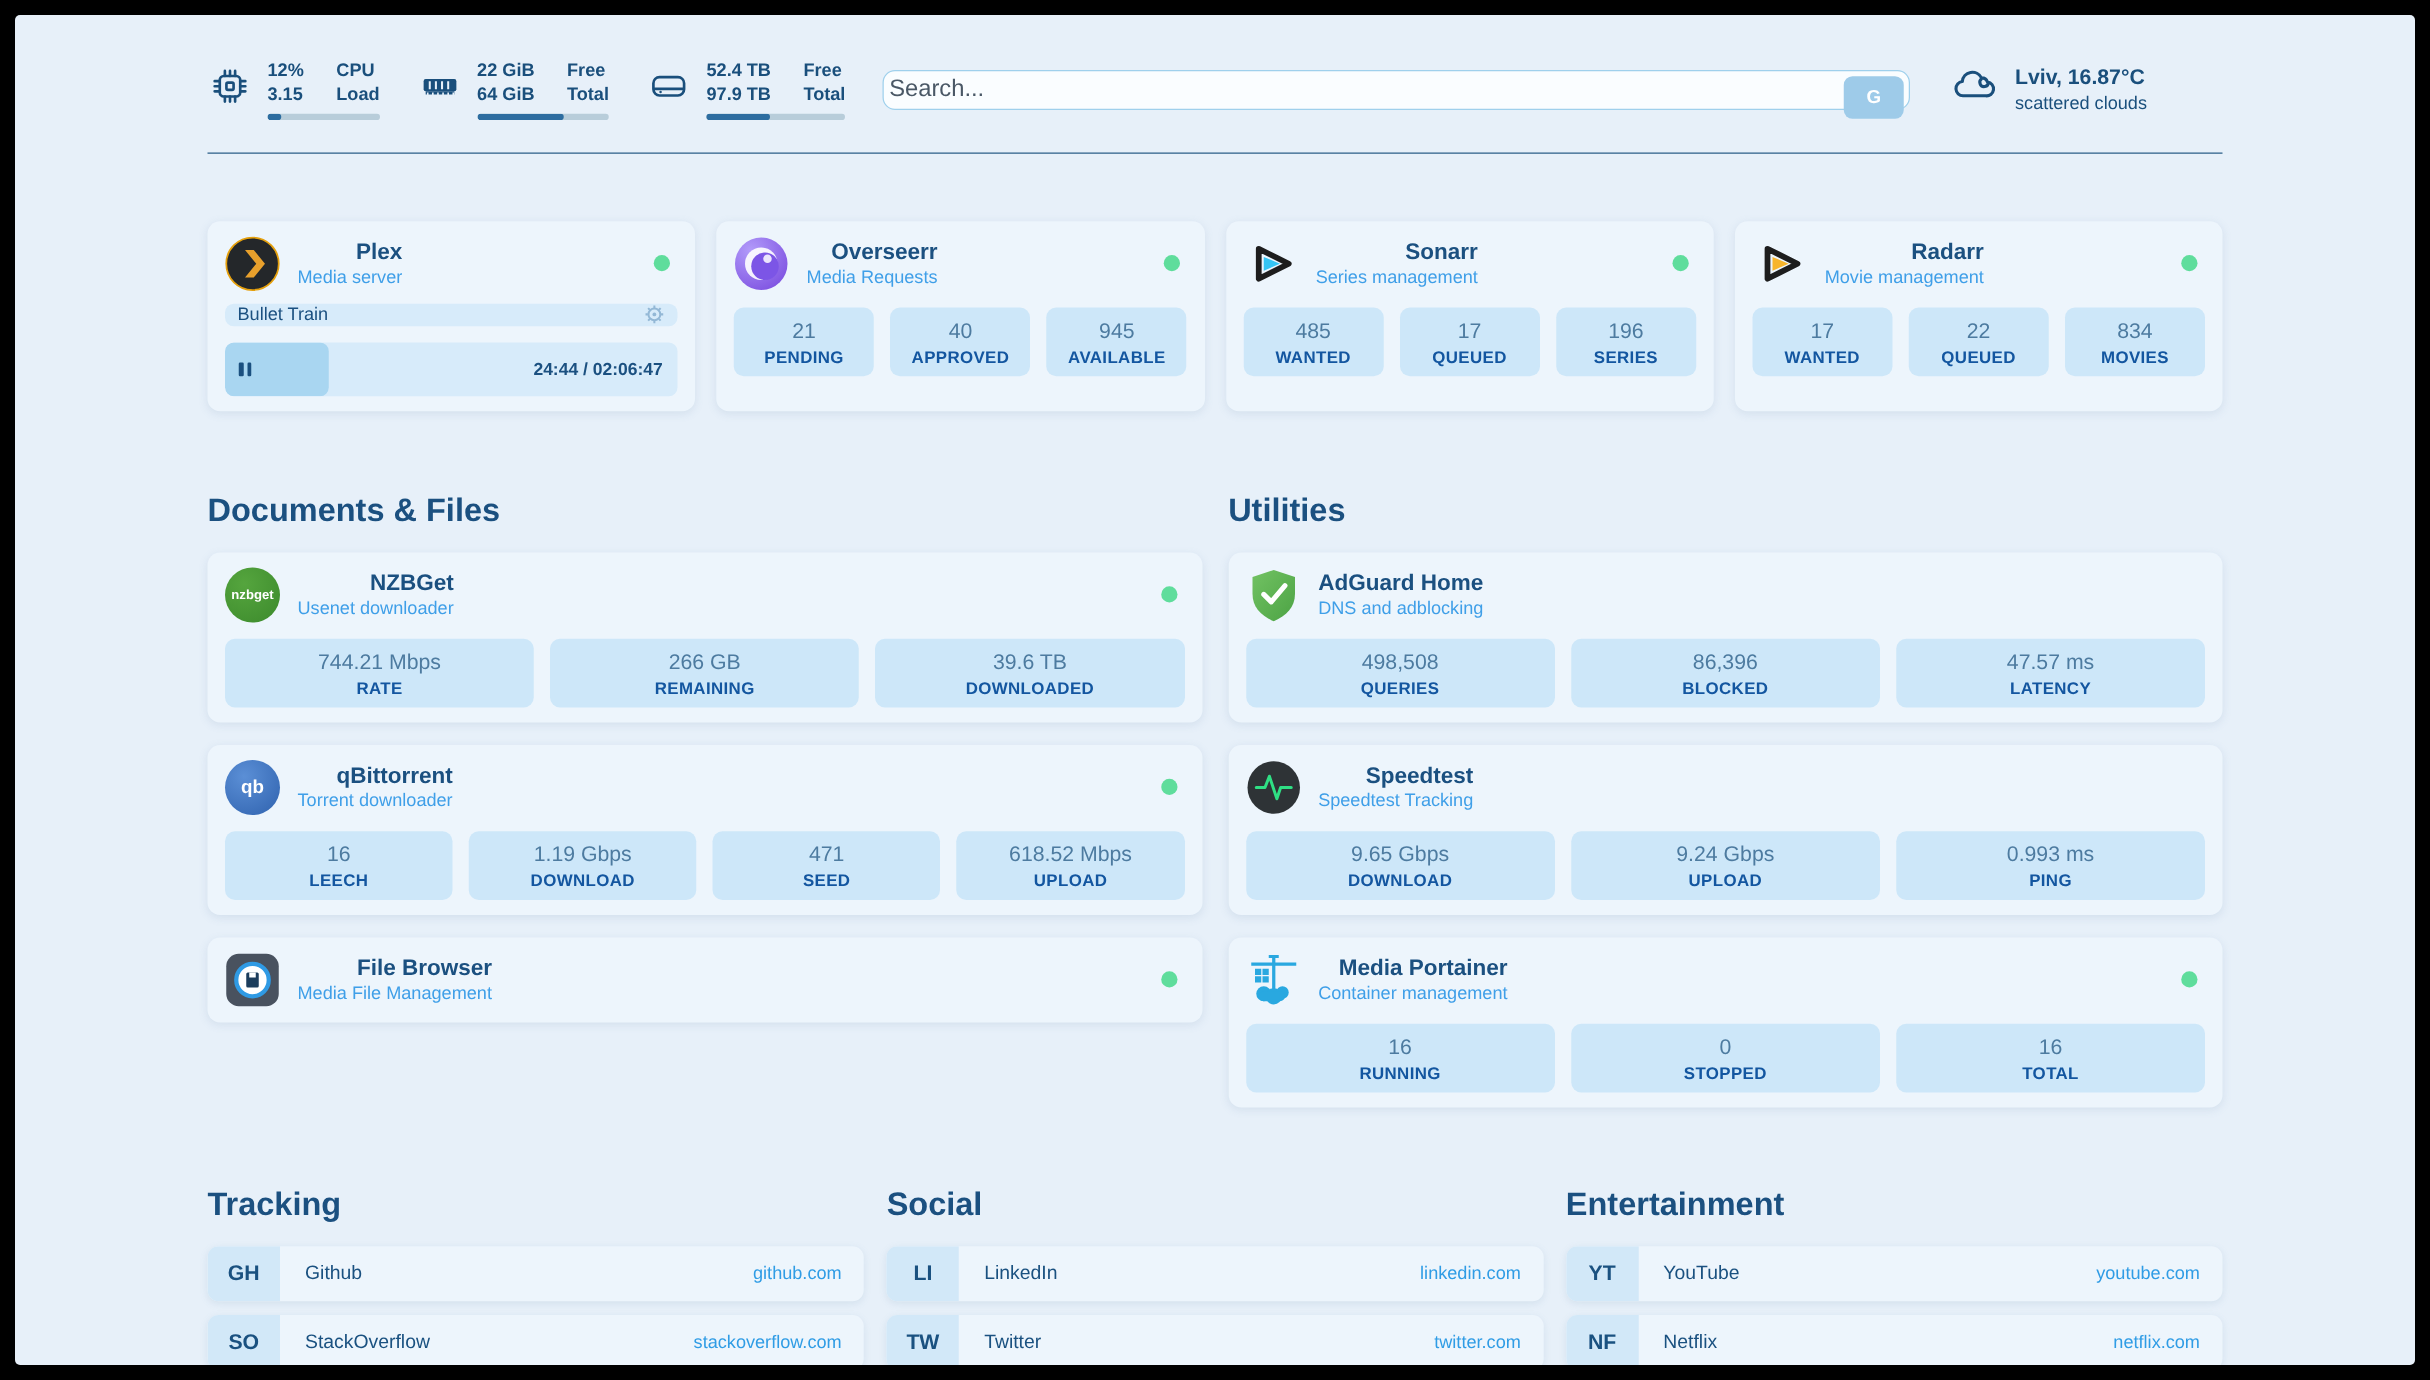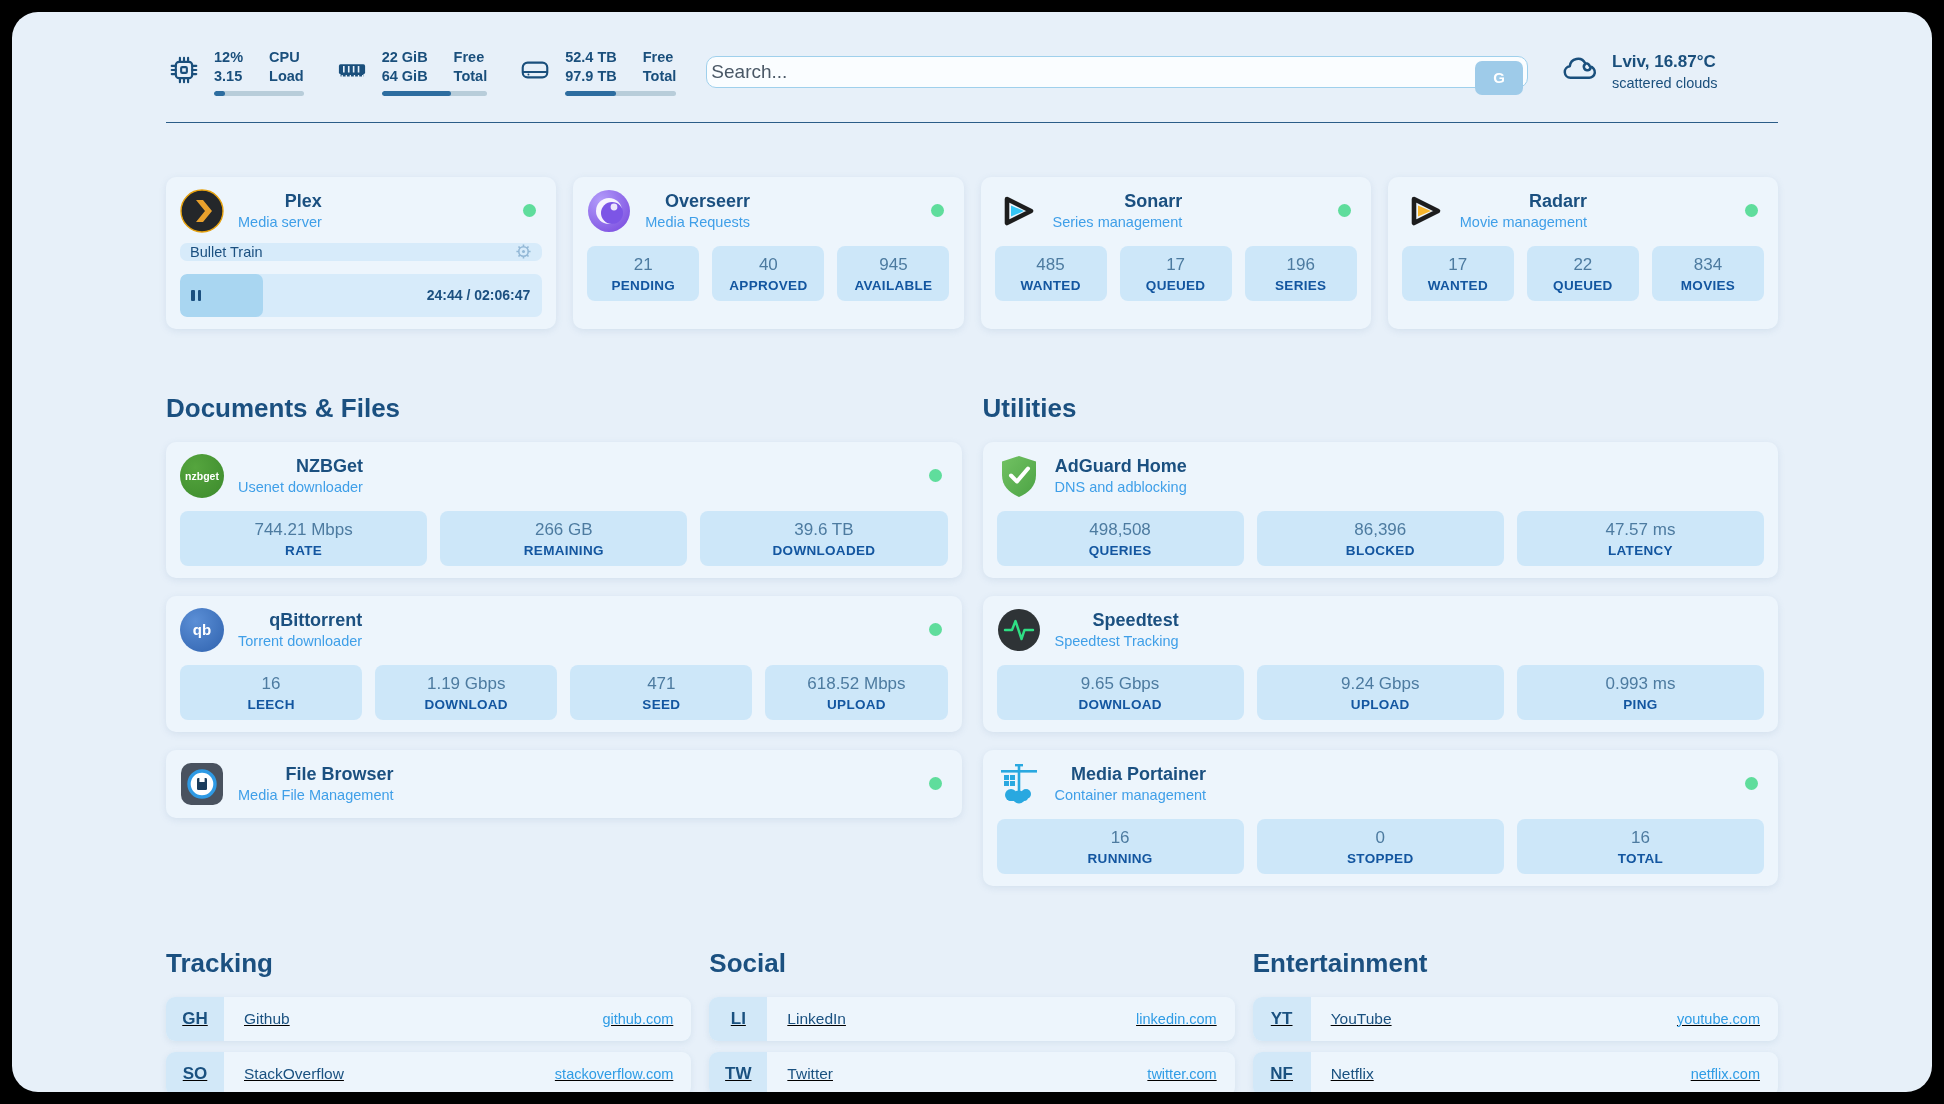--- a/index.html
+++ b/index.html
@@ -2,21 +2,21 @@
 <html><head>
 <meta charset="utf-8">
 <style>
   html,body{margin:0;padding:0;}
   body{
     width:1944px;height:1104px;background:#000;position:relative;
     font-family:"Liberation Sans", sans-serif;
     -webkit-font-smoothing:antialiased;
   }
   .panel{
-    position:absolute;inset:12px;background:#e7f0f9;border-radius:26px;overflow:hidden;
+    position:absolute;inset:12px;background:#e7f0f9;border-radius:4px;overflow:hidden;
   }
   .content{width:1612px;margin:0 auto;padding-top:36px;}
 
   
   .topbar{display:flex;align-items:center;gap:30px;}
   .sysstats{display:flex;align-items:center;gap:30px;}
   .sysstat{display:flex;align-items:center;gap:12px;}
   .sysstat svg{flex:0 0 auto;}
   .stat-body{display:flex;flex-direction:column;gap:5px;}
   .stat-text{display:flex;gap:26px;}
@@ -82,21 +82,21 @@
   }
   .nzb{background:radial-gradient(circle at 35% 30%,#55a53e,#3c8a2c);font-size:10.5px;}
   .qb{background:radial-gradient(circle at 35% 30%,#5b8fd6,#2f62ae);font-size:15px;font-weight:600;}
 
   
   .bookmarks{display:grid;grid-template-columns:1fr 1fr 1fr;gap:18px;margin-top:62px;padding-bottom:40px;}
   .bm-title{font-size:26px;font-weight:600;color:#1b5080;margin:0 0 18px 0;}
   .bm-list{display:flex;flex-direction:column;gap:11px;}
   .bm-row{
     display:flex;align-items:stretch;height:44px;background:#edf5fc;border-radius:9px;
-    box-shadow:0 2px 6px rgba(110,145,180,0.15);cursor:pointer;overflow:hidden;text-decoration:underline;
+    box-shadow:0 2px 6px rgba(110,145,180,0.15);cursor:pointer;overflow:hidden;
   }
   .bm-abbr{width:58px;background:#d2e8f8;display:flex;align-items:center;justify-content:center;
     font-size:17px;font-weight:600;color:#1a5180;}
   .bm-name{margin-left:20px;align-self:center;font-size:15.5px;font-weight:500;color:#1a5180;}
   .bm-url{margin-left:auto;margin-right:18px;align-self:center;font-size:14.5px;color:#2f9ce5;}
 </style>
 </head>
 <body>
 
 <div class="panel">

